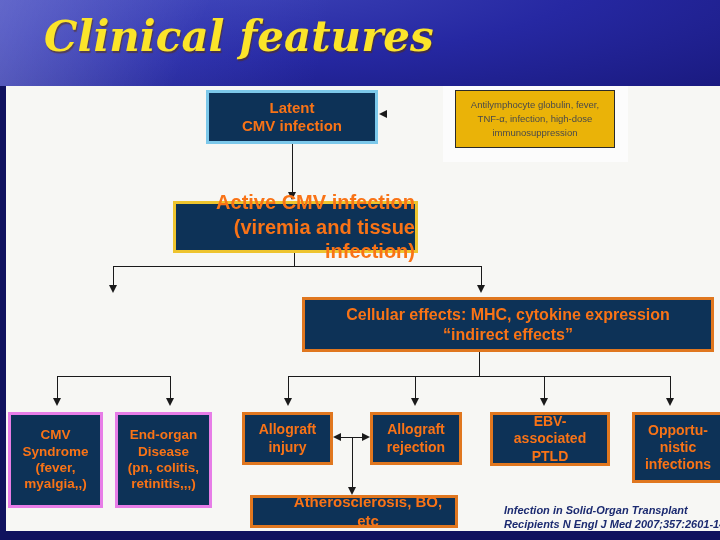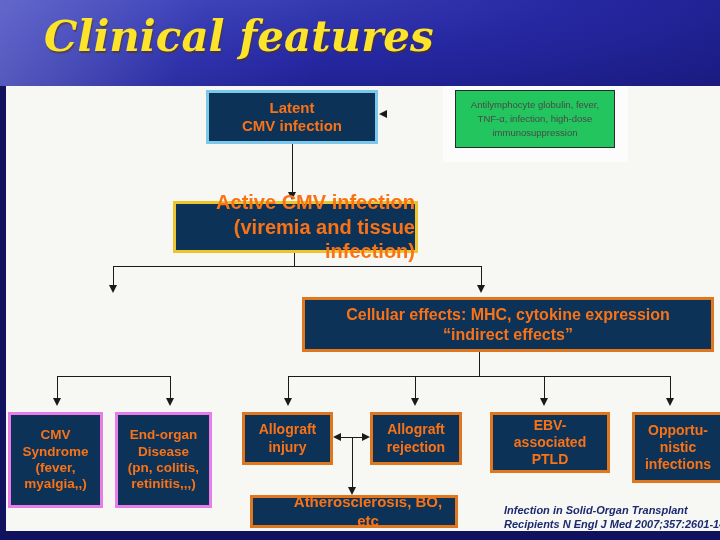--- a/index.html
+++ b/index.html
@@ -50,21 +50,21 @@
   .hline{height:1px;}
   .arr{position:absolute;width:0;height:0;}
   .arr-down{border-left:4px solid transparent;border-right:4px solid transparent;border-top:8px solid #1a1a1a;}
   .arr-left{border-top:4px solid transparent;border-bottom:4px solid transparent;border-right:8px solid #1a1a1a;}
   .arr-right{border-top:4px solid transparent;border-bottom:4px solid transparent;border-left:8px solid #1a1a1a;}
 
   
   .note-wrap{position:absolute;left:443px;top:86px;width:185px;height:76px;background:#fcfcfc;}
   .note-box{
     position:absolute;left:455px;top:90px;width:160px;height:58px;
-    box-sizing:border-box;border:1px solid #2a2a2a;background:#22c55e;
+    box-sizing:border-box;border:1px solid #2a2a2a;background:#eab308;
     color:#4a4a4a;font-size:9.5px;line-height:1.45;
     display:flex;align-items:center;justify-content:center;text-align:center;
     white-space:pre-line;
   }
 
   .citation{
     position:absolute;left:468px;top:503px;width:250px;
     color:#1b2a70;font-size:11px;font-weight:bold;font-style:italic;
     line-height:1.3;white-space:pre-line;margin-left:36px;
   }
@@ -129,21 +129,21 @@
 (fever,
 myalgia,,)</div>
   <div class="box b-pink" style="left:115px;top:412px;width:97px;height:96px;font-size:13.5px;">End-organ
 Disease
 (pn, colitis,
 retinitis,,,)</div>
   <div class="box b-orange" style="left:242px;top:412px;width:91px;height:53px;font-size:14px;">Allograft
 injury</div>
   <div class="box b-orange" style="left:370px;top:412px;width:92px;height:53px;font-size:14px;">Allograft
 rejection</div>
-  <div class="box b-orange" style="left:490px;top:412px;width:120px;height:61px;font-size:14px;">EBV-
+  <div class="box b-orange" style="left:490px;top:412px;width:120px;height:54px;font-size:14px;">EBV-
 associated
 PTLD</div>
   <div class="box b-orange" style="left:632px;top:412px;width:92px;height:71px;font-size:14px;">Opportu-
 nistic
 infections</div>
 
   <div class="hline" style="left:340px;top:437px;width:26px;"></div>
   <div class="arr arr-left" style="left:333px;top:433px;"></div>
   <div class="arr arr-right" style="left:362px;top:433px;"></div>
   <div class="vline" style="left:352px;top:437px;height:50px;"></div>

